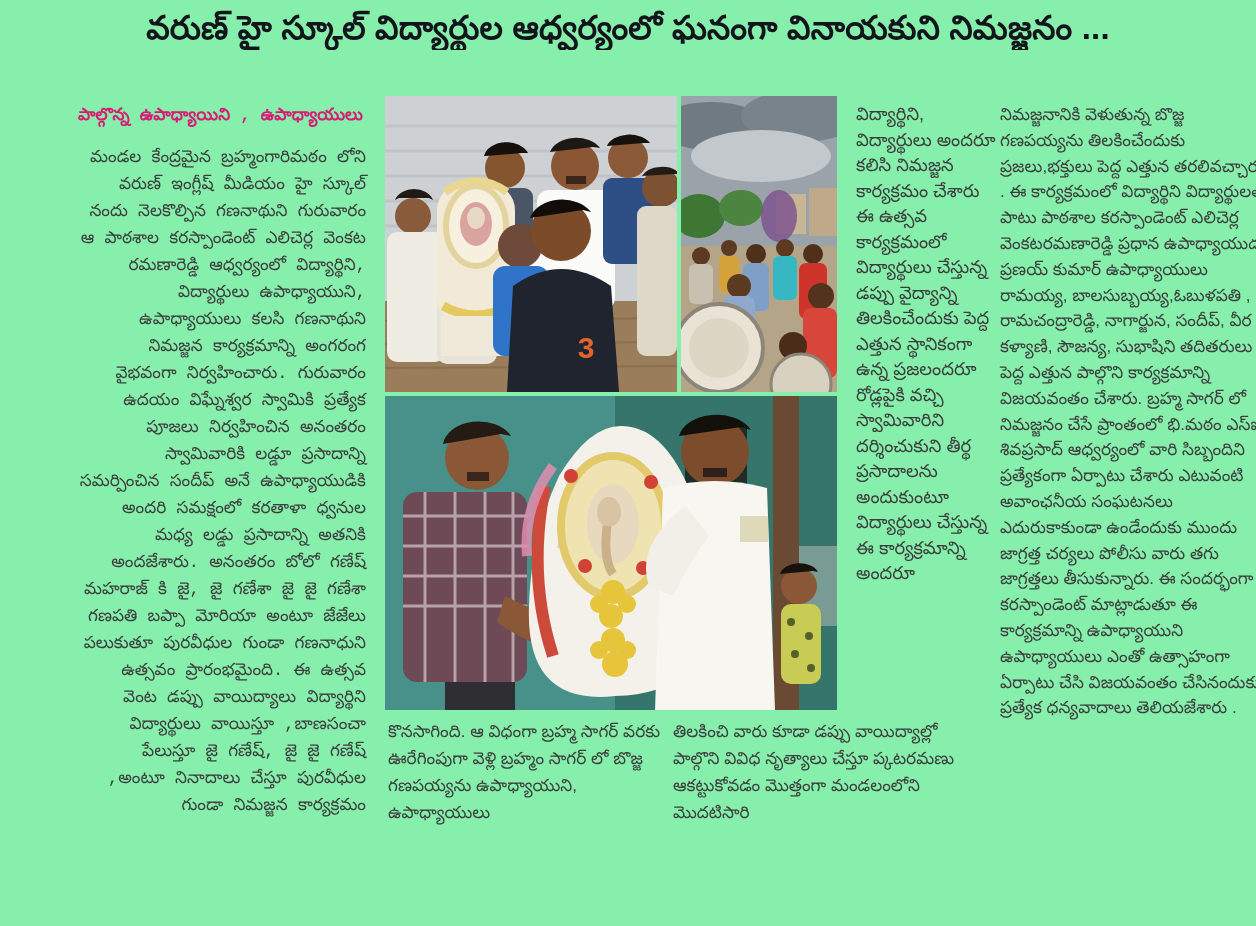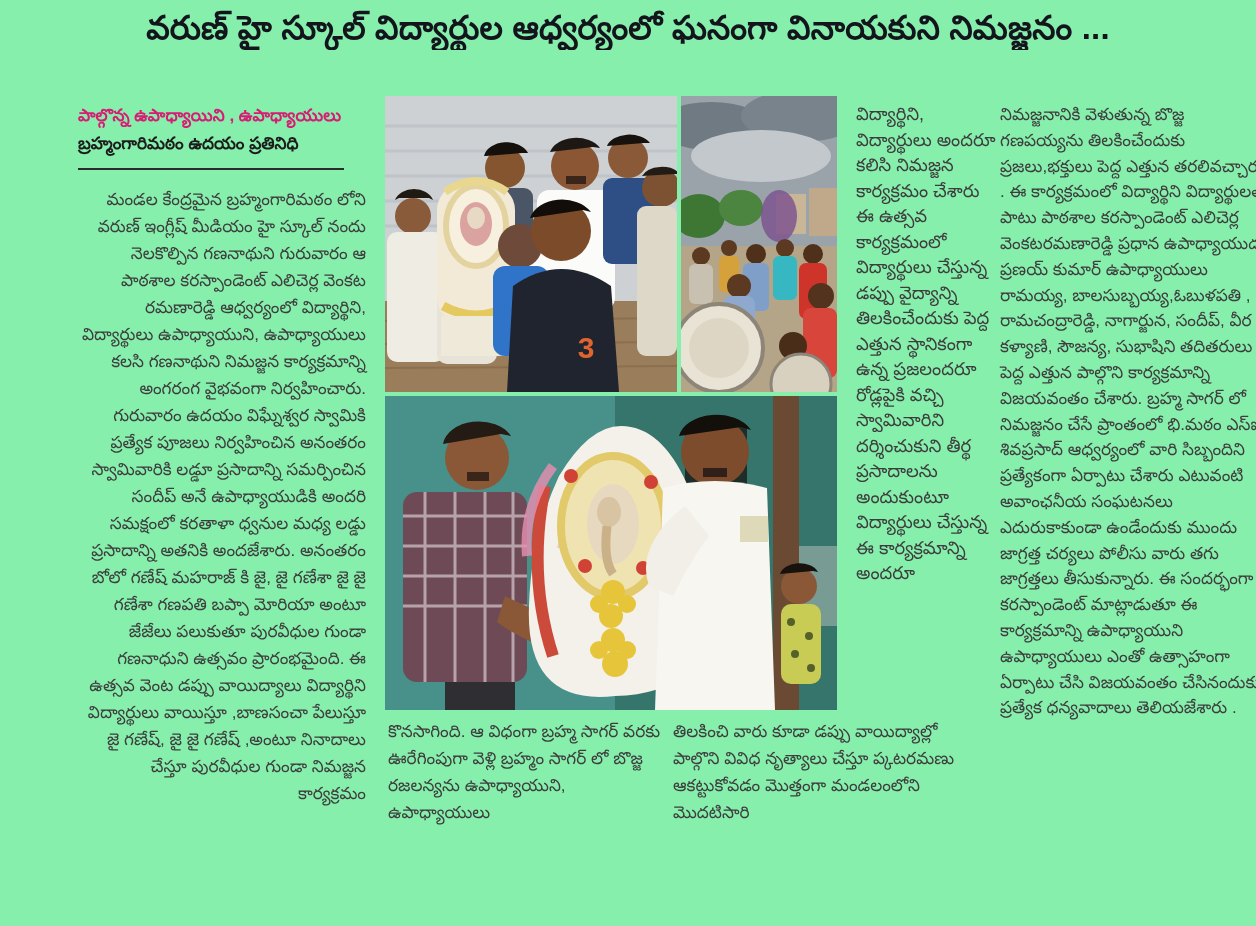--- a/index.html
+++ b/index.html
@@ -6,21 +6,21 @@
   .page{
     position:relative;width:1256px;height:926px;background:#86efac;
     overflow:hidden;font-family:"Liberation Sans", sans-serif;color:#3d3d3d;padding-left:16px;
   }
   .headline{
     position:absolute;top:6px;left:0;width:1256px;text-align:center;
     font-size:33px;line-height:44px;font-weight:700;color:var(--headline,#14141c);
     letter-spacing:0.2px;white-space:nowrap;overflow:hidden;
   }
   .col{position:absolute;font-size:17px;line-height:27px;color:var(--body,#3d3d3d);text-align:left;}
-  .left-col{left:78px;top:104px;width:288px;}
+  .left-col{left:78px;top:104px;width:288px;font-family:Liberation Mono, monospace;}
   .kicker{font-size:17px;line-height:24px;font-weight:700;color:var(--kicker,#d81b74);}
   .byline{font-size:17px;line-height:24px;font-weight:700;color:#1c1c1c;margin-top:4px;
           padding-bottom:12px;border-bottom:2px solid #2b2b2b;width:266px;}
   .left-body{margin-top:16px;width:288px;text-align:right;}
   .photo-block{position:absolute;left:385px;top:96px;width:452px;height:614px;}
   .photo{position:absolute;overflow:hidden;background:#d8d8d8;}
   .photo svg{display:block;}
   .photo-tl{left:0;top:0;width:292px;height:296px;}
   .photo-tr{left:296px;top:0;width:156px;height:296px;}
   .photo-b{left:0;top:300px;width:452px;height:314px;}
@@ -32,21 +32,20 @@
 </style>
 </head>
 <body>
 
 <div class="page">
 
   <div class="headline">వరుణ్ హై స్కూల్ విద్యార్థుల ఆధ్వర్యంలో ఘనంగా వినాయకుని నిమజ్జనం ...</div>
 
   <div class="col left-col">
     <div class="kicker">పాల్గొన్న ఉపాధ్యాయిని , ఉపాధ్యాయులు</div>
-    <div class="byline">బ్రహ్మంగారిమఠం ఉదయం ప్రతినిధి</div>
     <div class="left-body">మండల కేంద్రమైన బ్రహ్మంగారిమఠం లోని వరుణ్ ఇంగ్లీష్ మీడియం హై స్కూల్ నందు నెలకొల్పిన గణనాథుని గురువారం ఆ పాఠశాల కరస్పాండెంట్ ఎలిచెర్ల వెంకట రమణారెడ్డి ఆధ్వర్యంలో విద్యార్థిని, విద్యార్థులు ఉపాధ్యాయుని, ఉపాధ్యాయులు కలసి గణనాథుని నిమజ్జన కార్యక్రమాన్ని అంగరంగ వైభవంగా నిర్వహించారు. గురువారం ఉదయం విఘ్నేశ్వర స్వామికి ప్రత్యేక పూజలు నిర్వహించిన అనంతరం స్వామివారికి లడ్డూ ప్రసాదాన్ని సమర్పించిన సందీప్ అనే ఉపాధ్యాయుడికి అందరి సమక్షంలో కరతాళా ధ్వనుల మధ్య లడ్డు ప్రసాదాన్ని అతనికి అందజేశారు. అనంతరం బోలో గణేష్ మహరాజ్ కి జై, జై గణేశా జై జై గణేశా గణపతి బప్పా మోరియా అంటూ జేజేలు పలుకుతూ పురవీధుల గుండా గణనాధుని ఉత్సవం ప్రారంభమైంది. ఈ ఉత్సవ వెంట డప్పు వాయిద్యాలు విద్యార్థిని విద్యార్థులు  వాయిస్తూ ,బాణసంచా పేలుస్తూ జై గణేష్, జై జై గణేష్ ,అంటూ నినాదాలు చేస్తూ పురవీధుల గుండా నిమజ్జన కార్యక్రమం</div>
   </div>
 
   <div class="photo-block">
 
     <div class="photo photo-tl">
       <svg width="292" height="296" viewBox="0 0 292 296" xmlns="http://www.w3.org/2000/svg">
         <rect width="292" height="296" fill="#cdd1d4"></rect>
         <g stroke="#bfc4c8" stroke-width="3">
           <line x1="0" y1="30" x2="292" y2="30"></line>
@@ -234,20 +233,20 @@
               <circle cx="406" cy="226" r="4"></circle>
               <circle cx="424" cy="240" r="4"></circle>
               <circle cx="410" cy="258" r="4"></circle>
               <circle cx="426" cy="272" r="4"></circle>
             </g>
         </g>
       </svg>
     </div>
   </div>
 
-  <div class="caption caption-left">కొనసాగింది. ఆ విధంగా బ్రహ్మ సాగర్ వరకు ఊరేగింపుగా వెళ్లి  బ్రహ్మం సాగర్ లో బొజ్జ రజలన్యను ఉపాధ్యాయుని, ఉపాధ్యాయులు</div>
+  <div class="caption caption-left">కొనసాగింది. ఆ విధంగా బ్రహ్మ సాగర్ వరకు ఊరేగింపుగా వెళ్లి  బ్రహ్మం సాగర్ లో బొజ్జ గణపయ్యను ఉపాధ్యాయుని, ఉపాధ్యాయులు</div>
   <div class="caption caption-right">తిలకించి వారు కూడా  డప్పు వాయిద్యాల్లో పాల్గొని వివిధ నృత్యాలు చేస్తూ ప్కటరమణు ఆకట్టుకోవడం మొత్తంగా మండలంలోని మొదటిసారి</div>
 
   <div class="col mid-col">విద్యార్థిని, విద్యార్థులు అందరూ కలిసి నిమజ్జన కార్యక్రమం చేశారు ఈ ఉత్సవ కార్యక్రమంలో విద్యార్థులు చేస్తున్న డప్పు వైద్యాన్ని తిలకించేందుకు పెద్ద ఎత్తున స్థానికంగా ఉన్న ప్రజలందరూ రోడ్లపైకి వచ్చి స్వామివారిని దర్శించుకుని తీర్థ ప్రసాదాలను అందుకుంటూ విద్యార్థులు చేస్తున్న ఈ కార్యక్రమాన్ని అందరూ</div>
 
   <div class="col right-col">నిమజ్జనానికి వెళుతున్న బొజ్జ గణపయ్యను తిలకించేందుకు ప్రజలు,భక్తులు పెద్ద ఎత్తున తరలివచ్చారు . ఈ కార్యక్రమంలో విద్యార్థిని విద్యార్థులతో పాటు పాఠశాల కరస్పాండెంట్ ఎలిచెర్ల వెంకటరమణారెడ్డి ప్రధాన ఉపాధ్యాయుడు ప్రణయ్ కుమార్ ఉపాధ్యాయులు రామయ్య, బాలసుబ్బయ్య,ఓబుళపతి , రామచంద్రారెడ్డి, నాగార్జున, సందీప్, వీర కళ్యాణి, సౌజన్య, సుభాషిని తదితరులు పెద్ద ఎత్తున పాల్గొని కార్యక్రమాన్ని విజయవంతం చేశారు. బ్రహ్మ సాగర్ లో నిమజ్జనం చేసే ప్రాంతంలో భి.మఠం ఎస్ఐ శివప్రసాద్ ఆధ్వర్యంలో వారి సిబ్బందిని ప్రత్యేకంగా ఏర్పాటు చేశారు ఎటువంటి  అవాంఛనీయ సంఘటనలు  ఎదురుకాకుండా ఉండేందుకు ముందు జాగ్రత్త చర్యలు పోలీసు వారు తగు జాగ్రత్తలు తీసుకున్నారు. ఈ సందర్భంగా కరస్పాండెంట్ మాట్లాడుతూ ఈ కార్యక్రమాన్ని ఉపాధ్యాయుని ఉపాధ్యాయులు ఎంతో ఉత్సాహంగా ఏర్పాటు చేసి విజయవంతం చేసినందుకు ప్రత్యేక ధన్యవాదాలు తెలియజేశారు .</div>
 
 </div>
 
 </body></html>

